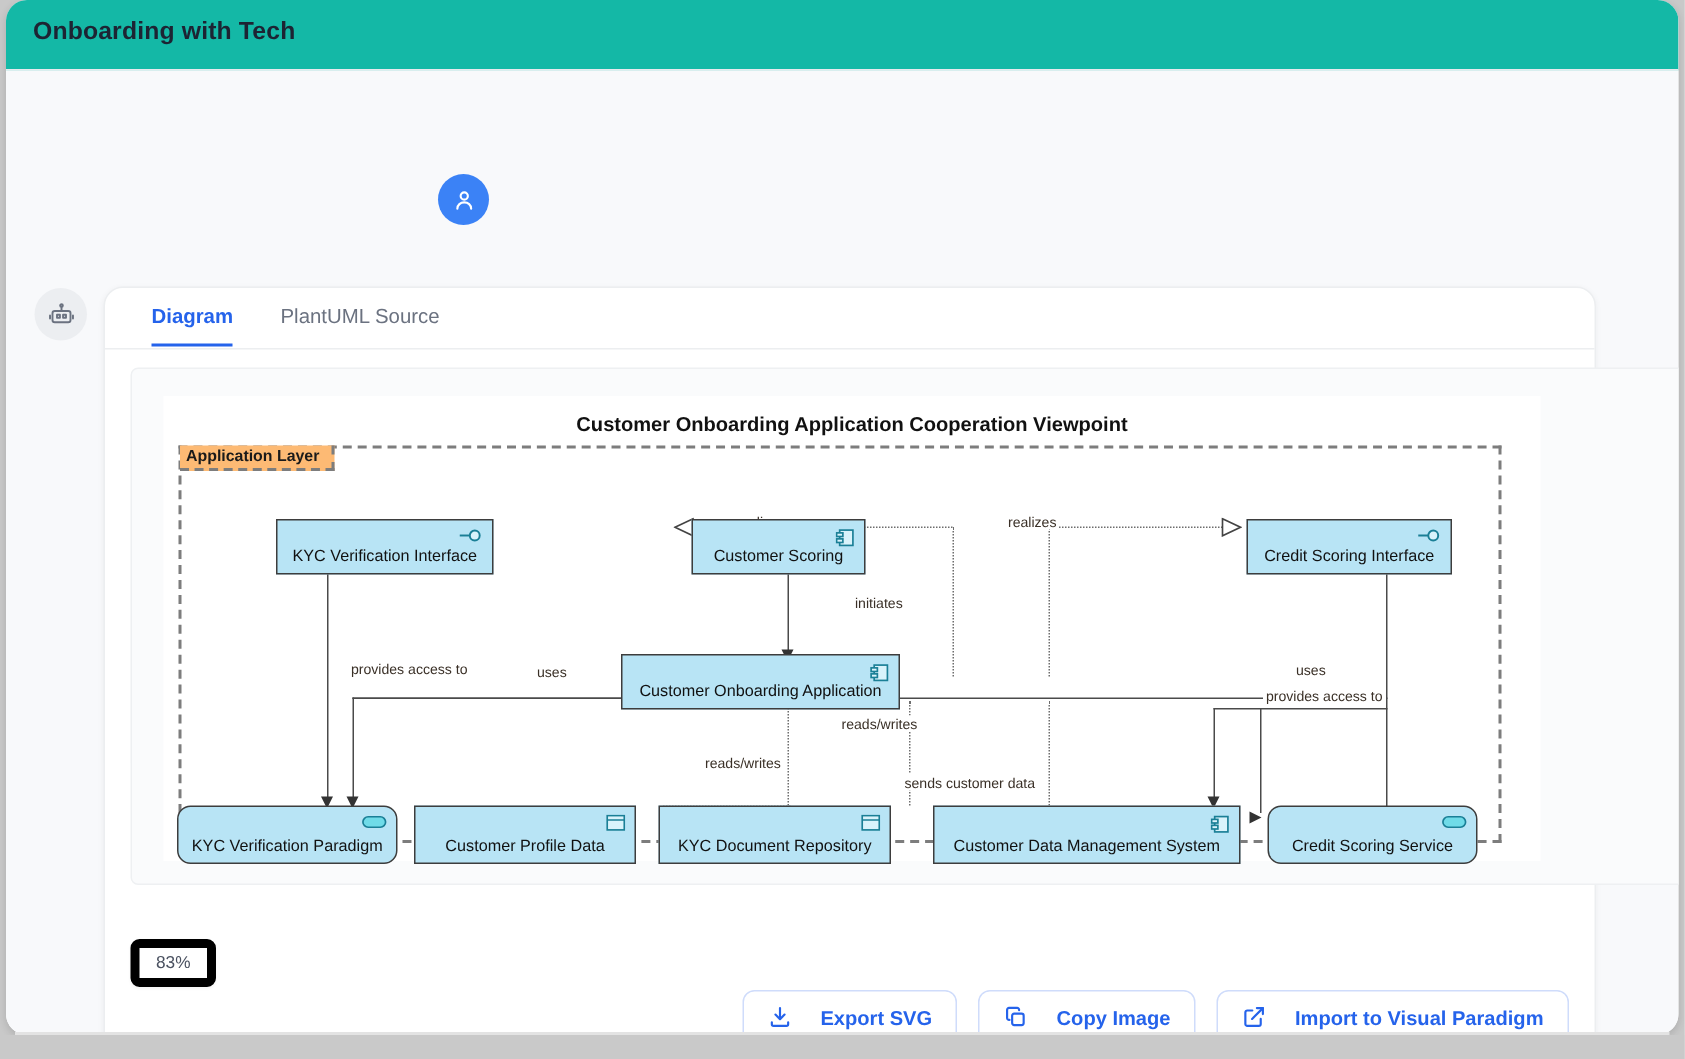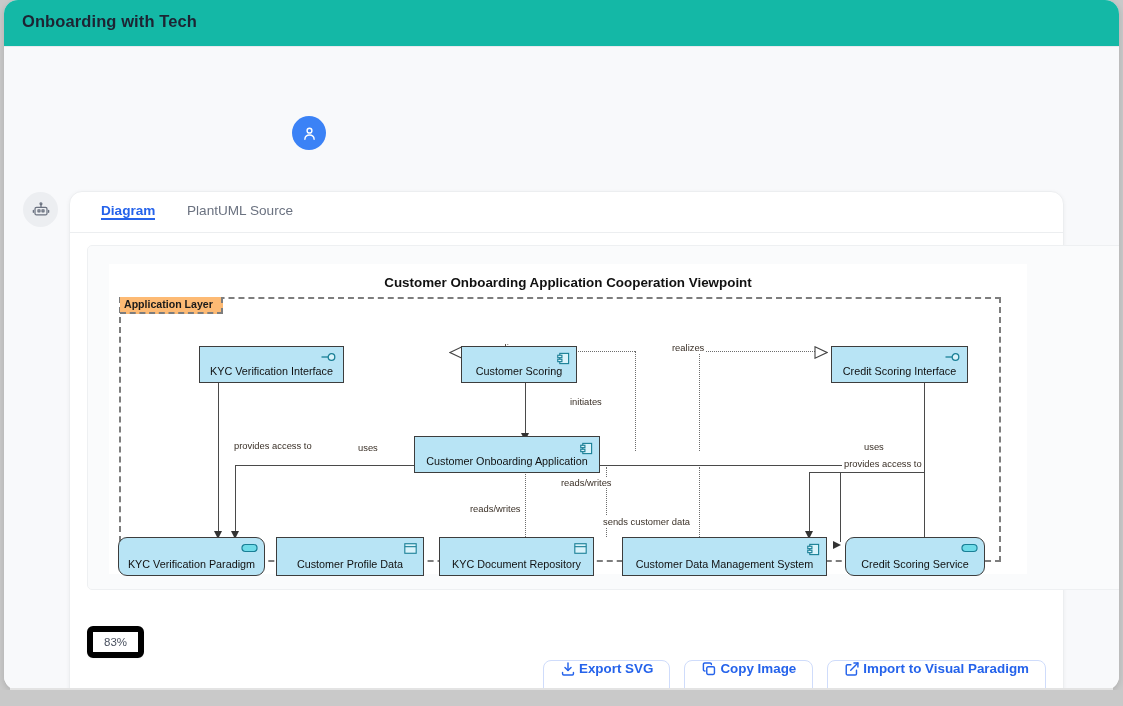--- a/index.html
+++ b/index.html
@@ -72,20 +72,21 @@
     border-radius: 13px;
     box-shadow: 0 1px 4px rgba(20,25,40,.05);
   }
   .tabs {
     position: absolute; left: 0; top: 0; width: 100%; height: 41px;
     border-bottom: 1px solid #eceef0;
   }
   .tab {
     position: absolute; top: 11px;
     font-size: 13.6px;
+    padding-bottom: 11px;
     cursor: pointer;
   }
   .tab.active { left: 31px; color: #2563eb; font-weight: bold; border-bottom: 2.5px solid #2563eb; }
   .tab.inactive { left: 117px; color: #6b7280; }
 
   
   .viewport {
     position: absolute; left: 17px; top: 53px;
     width: 1098px; height: 345px;
     background: #fafbfc;
@@ -180,21 +181,21 @@
     position: absolute; right: 17px; bottom: 18px;
     display: flex; gap: 14px;
   }
   .act-btn {
     height: 36px;
     border: 1px solid #cfdcfb;
     border-radius: 8px;
     background: #ffffff;
     color: #2563eb;
     font-size: 13.4px; font-weight: bold;
-    display: flex; gap: 3px;
+    display: flex; align-items: center; gap: 19px;
     padding: 0 16px;
     cursor: pointer;
   }
   .bottom-strip {
     position: absolute; left: 0; bottom: 0; width: 1123px; height: 16px;
     background: #c9c9c9;
   }
   .strip-line {
     position: absolute; left: 10px; bottom: 16px; width: 1103px; height: 2px;
     background: #e3e3e3;
@@ -297,21 +298,21 @@
             <div class="elabel" style="left:561px; top:78px;">realizes</div>
             <div class="elabel" style="left:459px; top:132px;">initiates</div>
             <div class="elabel" style="left:123px; top:176px;">provides access to</div>
             <div class="elabel" style="left:247px; top:178px;">uses</div>
             <div class="elabel" style="left:753px; top:177px;">uses</div>
             <div class="elabel" style="left:733px; top:194px;">provides access to</div>
             <div class="elabel" style="left:450px; top:213px;">reads/writes</div>
             <div class="elabel" style="left:359px; top:239px;">reads/writes</div>
             <div class="elabel" style="left:492px; top:252px;">sends customer data</div>
 
-            <div class="node" style="left:90px; top:82px; width:145px; height:37px;">
+            <div class="node" style="left:75px; top:82px; width:145px; height:37px;">
               <span class="nicon">
                 <svg width="16" height="10" viewBox="0 0 16 10">
                   <line x1="0.5" y1="5" x2="7" y2="5" stroke="#1a7f96" stroke-width="1.3"></line>
                   <circle cx="10.5" cy="5" r="3.3" fill="#d9f3fb" stroke="#1a7f96" stroke-width="1.3"></circle>
                 </svg>
               </span>
               <span>KYC Verification Interface</span>
             </div>
 
             <div class="node" style="left:352px; top:82px; width:116px; height:37px;">

